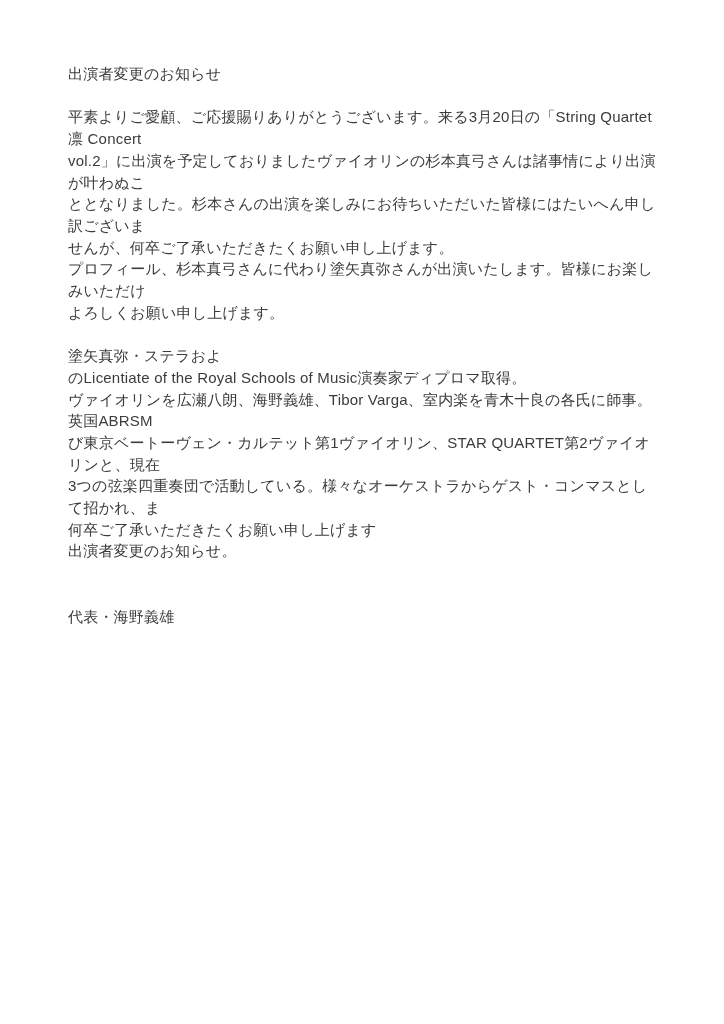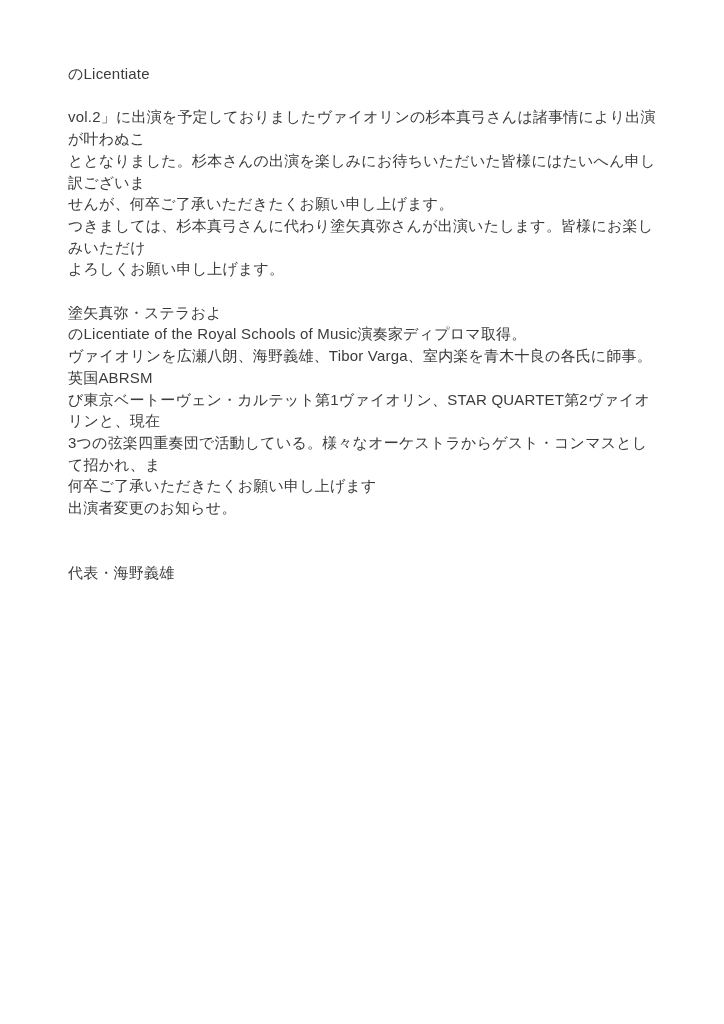--- a/index.html
+++ b/index.html
@@ -31,26 +31,27 @@
   }
   .title {
     font-weight: normal;
   }
 </style>
 </head>
 <body>
 
 <div class="page" style="background: rgb(255, 255, 255);">
   <div class="content" style="color: rgb(59, 59, 59);">
-    <div class="line title">のLicentiate</div>
+    <div class="line title">出演者変更のお知らせ</div>
     <div class="line"></div>
+    <div class="line">平素よりご愛顧、ご応援賜りありがとうございます。来る3月20日の「String Quartet 凛 Concert</div>
     <div class="line">vol.2」に出演を予定しておりましたヴァイオリンの杉本真弓さんは諸事情により出演が叶わぬこ</div>
     <div class="line">ととなりました。杉本さんの出演を楽しみにお待ちいただいた皆様にはたいへん申し訳ございま</div>
     <div class="line">せんが、何卒ご了承いただきたくお願い申し上げます。</div>
-    <div class="line">つきましては、杉本真弓さんに代わり塗矢真弥さんが出演いたします。皆様にお楽しみいただけ</div>
+    <div class="line">プロフィール、杉本真弓さんに代わり塗矢真弥さんが出演いたします。皆様にお楽しみいただけ</div>
     <div class="line">よろしくお願い申し上げます。</div>
     <div class="line"></div>
     <div class="line">塗矢真弥・ステラおよ</div>
     <div class="line">のLicentiate of the Royal Schools of Music演奏家ディプロマ取得。</div>
     <div class="line">ヴァイオリンを広瀬八朗、海野義雄、Tibor Varga、室内楽を青木十良の各氏に師事。英国ABRSM</div>
     <div class="line">び東京ベートーヴェン・カルテット第1ヴァイオリン、STAR QUARTET第2ヴァイオリンと、現在</div>
     <div class="line">3つの弦楽四重奏団で活動している。様々なオーケストラからゲスト・コンマスとして招かれ、ま</div>
     <div class="line">何卒ご了承いただきたくお願い申し上げます</div>
     <div class="line">出演者変更のお知らせ。</div>
     <div class="line"></div>

